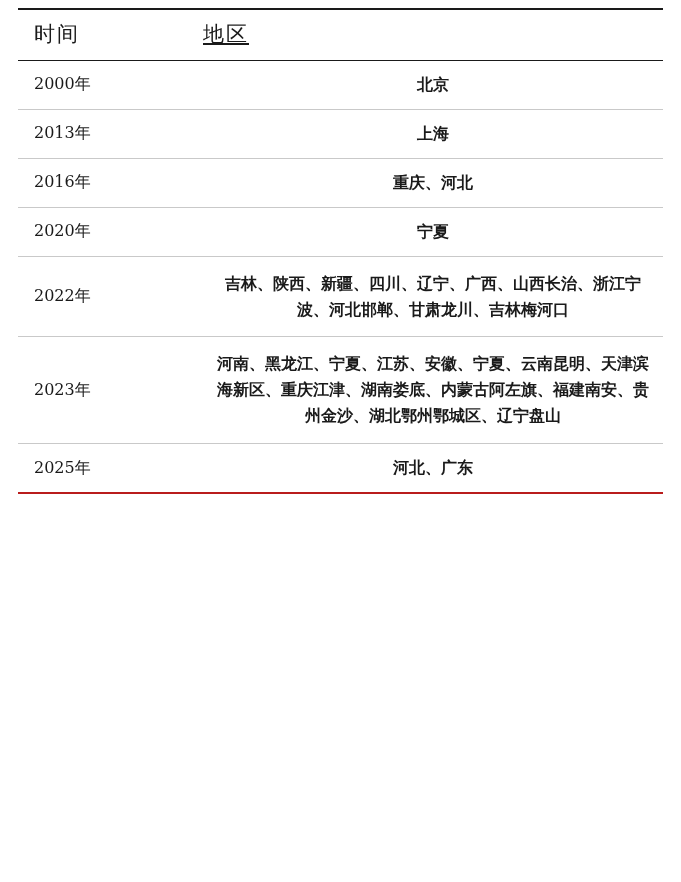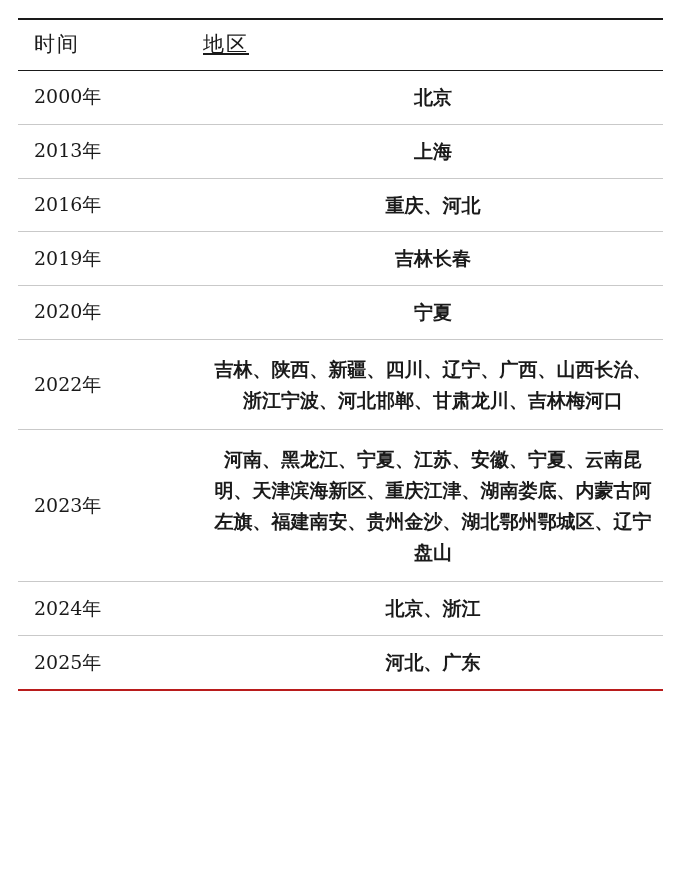--- a/index.html
+++ b/index.html
@@ -20,42 +20,42 @@
     box-sizing: border-box;
     padding: 0 18px;
     display: flex;
     flex-direction: column;
     justify-content: flex-start;
   }
   table.data-table {
     width: 645px;
     border-collapse: collapse;
     table-layout: fixed;
-    margin-top: 18px;
+    margin-top: 8px;
   }
   table.data-table col.col-time { width: 185px; }
   table.data-table col.col-region { width: 460px; }
   thead th {
     font-weight: normal;
     font-size: 21px;
     padding: 10px 0 12px 0;
     border-top: 2px solid #1a1a1a;
     border-bottom: 1.2px solid #1a1a1a;
     letter-spacing: 2px;
   }
   thead th.th-time {
     text-align: left;
     padding-left: 16px;
   }
   thead th.th-region {
     text-align: left;
     text-decoration: underline;
   }
   tbody td {
-    font-size: 19px;
+    font-size: 16px;
     border-bottom: 0.8px solid #c9c9c9;
     padding: 11px 0;
     vertical-align: middle;
   }
   tbody tr:last-child td {
     border-bottom: 2px solid #b91c1c;
   }
   td.cell-time {
     text-align: left;
     padding-left: 16px;
@@ -95,38 +95,30 @@
       </tr>
       <tr>
         <td class="cell-time">2013年</td>
         <td class="cell-region">上海</td>
       </tr>
       <tr>
         <td class="cell-time">2016年</td>
         <td class="cell-region">重庆、河北</td>
       </tr>
       <tr>
-        <td class="cell-time">2019年</td>
-        <td class="cell-region">吉林长春</td>
-      </tr>
-      <tr>
         <td class="cell-time">2020年</td>
         <td class="cell-region">宁夏</td>
       </tr>
       <tr>
         <td class="cell-time">2022年</td>
         <td class="cell-region multiline">吉林、陕西、新疆、四川、辽宁、广西、山西长治、浙江宁波、河北邯郸、甘肃龙川、吉林梅河口</td>
       </tr>
       <tr>
         <td class="cell-time">2023年</td>
         <td class="cell-region multiline">河南、黑龙江、宁夏、江苏、安徽、宁夏、云南昆明、天津滨海新区、重庆江津、湖南娄底、内蒙古阿左旗、福建南安、贵州金沙、湖北鄂州鄂城区、辽宁盘山</td>
       </tr>
       <tr>
-        <td class="cell-time">2024年</td>
-        <td class="cell-region">北京、浙江</td>
-      </tr>
-      <tr>
         <td class="cell-time">2025年</td>
         <td class="cell-region">河北、广东</td>
       </tr>
     </tbody>
   </table>
 </div>
 
 </body></html>

